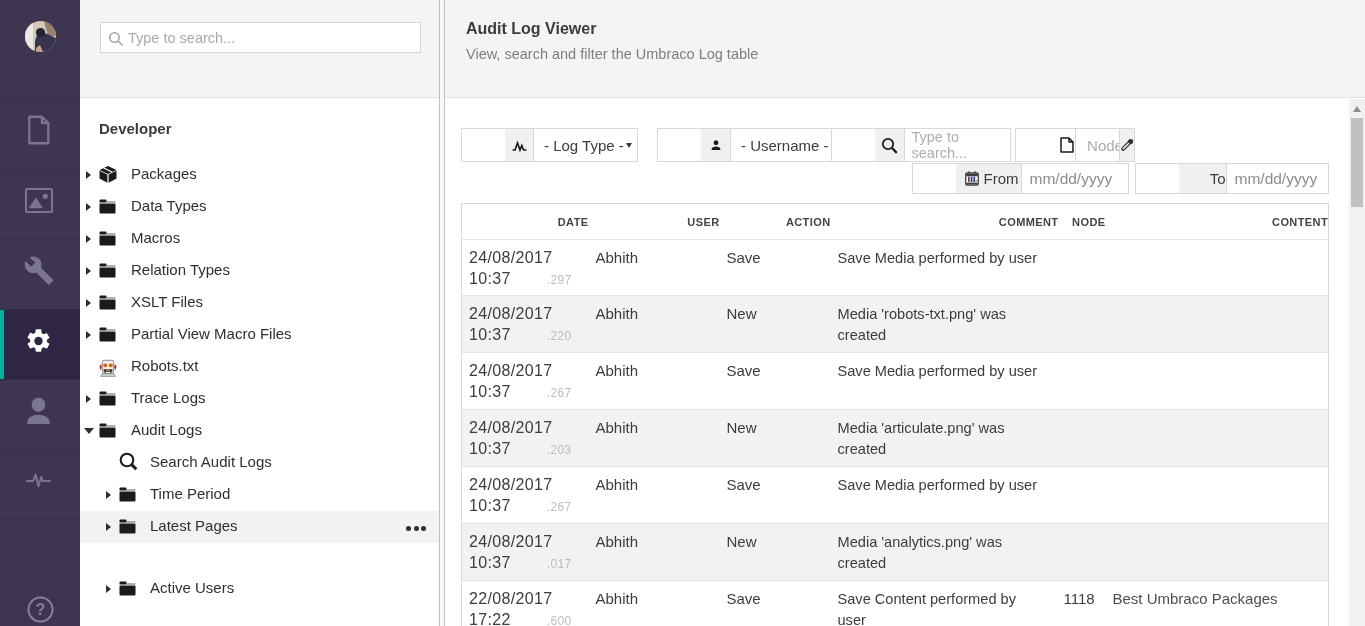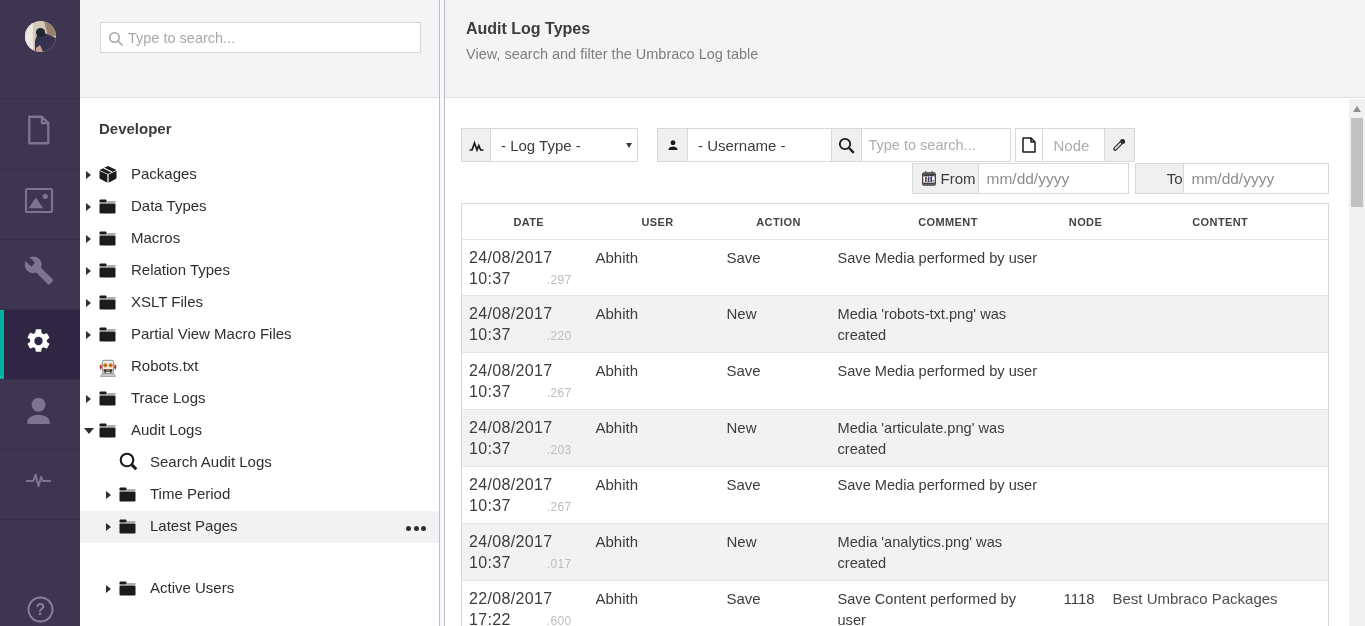--- a/index.html
+++ b/index.html
@@ -32,30 +32,30 @@
   
   #split { position:absolute; left:439px; top:0; width:6px; height:626px; background:#f8f8fa; border-left:1px solid #c0bcca; border-right:1px solid #c0bcca; }
 
   
   #main { position:absolute; left:445px; top:0; width:920px; height:626px; background:#fff; }
   #mhead { position:absolute; left:0; top:0; width:920px; height:98px; background:#f4f4f5; border-bottom:1px solid #e2e2e4; }
   #mhead h1 { position:absolute; left:21px; top:20px; font-size:16px; color:#3c3c3c; }
   #mhead p { position:absolute; left:21px; top:46px; font-size:14.5px; color:#7e7e7e; }
 
   
-  .grp { position:absolute; display:flex; border:1px solid #d8d8d8; background:#fff; }
+  .grp { position:absolute; display:flex; border:1px solid #d8d8d8; background:#fff;padding-left:43px; }
   .gicon { background:#f0f0f0; border-right:1px solid #d8d8d8; display:flex; align-items:center; justify-content:center; }
   .gtext { display:flex; align-items:center; font-size:15px; color:#3c3c3c; }
   .caret { width:0; height:0; border-top:5px solid #3a3a3a; border-left:3.5px solid transparent; border-right:3.5px solid transparent; }
   .ph2 { color:#adadad; }
   .phd { color:#8d8d8d !important; }
 
   
   #tbl { position:absolute; left:16px; top:203px; width:868px; border:1px solid #d9d9d9; border-bottom:none; border-collapse:collapse; table-layout:fixed; }
-  #tbl th { font-size:11px; color:#444; text-align:center; font-weight:bold; letter-spacing:0.4px; padding:0 0 0 7px; height:36px; vertical-align:middle; border-bottom:1px solid #e4e4e4; }
+  #tbl th { font-size:11px; color:#444; text-align:right; font-weight:bold; letter-spacing:0.4px; padding:0 0 0 7px; height:36px; vertical-align:middle; border-bottom:1px solid #e4e4e4; }
   #tbl td { font-size:15px; color:#3c3c3c; vertical-align:top; padding:8px 8px 0 7px; border-bottom:1px solid #e4e4e4; line-height:20.5px; }
   #tbl td.cd { font-size:16px; letter-spacing:0.35px; }
   #tbl td.cc { font-size:14.6px; }
   #tbl tr.alt { background:#f2f2f3; }
   .ms { font-size:12px; color:#bcbcbc;margin-left:36px; }
 
   
   #sbar { position:absolute; left:1349px; top:99px; width:16px; height:527px; background:#f1f1f1; }
   #sbar .thumb { position:absolute; left:2px; top:19px; width:12px; height:89px; background:#c1c1c1; }
   #sbar .up { position:absolute; left:4px; top:7px; width:0; height:0; border-bottom:6px solid #8f8f8f; border-left:4.5px solid transparent; border-right:4.5px solid transparent; }
@@ -289,21 +289,21 @@
       <rect x="0.5" y="4.6" width="16" height="10" rx="1" fill="#1b1b1b"></rect>
     </svg>
     <span class="tlabel" style="left:70px">Active Users</span>
   </div>
 </div>
 
 <div id="split"></div>
 
 <div id="main">
   <div id="mhead">
-    <h1>Audit Log Types</h1>
+    <h1>Audit Log Viewer</h1>
     <p>View, search and filter the Umbraco Log table</p>
   </div>
 
   <div class="grp" style="left:16px;top:128px;width:177px;height:34px">
     <div class="gicon" style="width:29px">
       <svg width="15" height="13" viewBox="0 0 15 13">
           <path d="M0.5 11 h2.5 l2.5-7 2.5 7 1.8-4.5 1.8 4.5 h2.9" fill="none" stroke="#1b1b1b" stroke-width="1.7"></path>
         </svg>
     </div>
     <div class="gtext" style="flex:1;padding-left:10px;justify-content:space-between;padding-right:5px">

